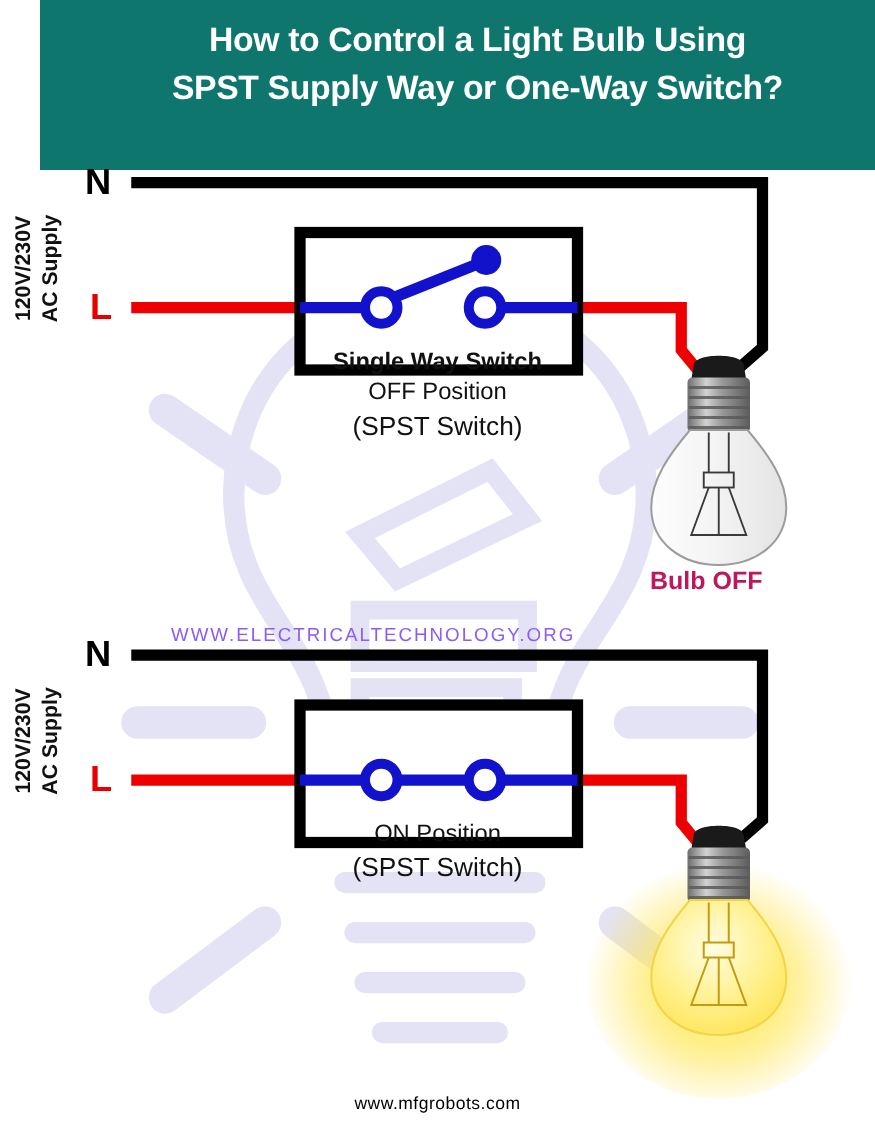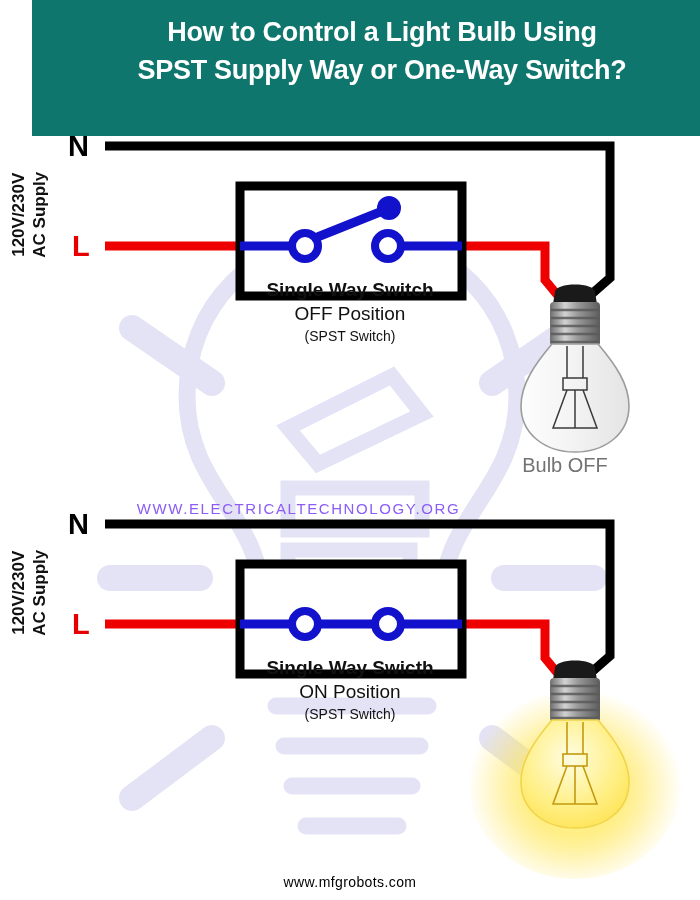--- a/index.html
+++ b/index.html
@@ -33,24 +33,24 @@
        font-size:17px;font-weight:bold;color:#111;line-height:1.22;}
 
   .terminal-n{position:absolute;left:68px;top:22px;font-size:29px;font-weight:bold;color:#000;}
   .terminal-l{position:absolute;left:72px;top:122px;font-size:29px;font-weight:bold;color:#e80000;}
 
   .wire-svg{position:absolute;left:0;top:0;}
 
   .switch-caption{position:absolute;left:180px;top:170px;width:340px;text-align:center;color:#111;}
   .switch-caption .l1{font-size:19px;font-weight:bold;line-height:1.28;}
   .switch-caption .l2{font-size:19px;font-weight:normal;line-height:1.28;}
-  .switch-caption .l3{font-size:14px;line-height:1.4;}
+  .switch-caption .l3{font-size:21px;line-height:1.4;}
 
   .bulb-caption{position:absolute;left:450px;width:230px;text-align:center;
-       font-size:20px;font-weight:normal;color:#737373;}
+       font-size:20px;font-weight:bold;color:#be185d;}
   #bulb-off-caption{top:346px;}
   #bulb-on-caption{top:366px;}
 
   .bulb-holder{position:absolute;}
   #bulb-off-holder{left:505px;top:172px;}
   #bulb-on-holder{left:505px;top:170px;}
 </style>
 </head>
 <body>
 
@@ -188,21 +188,20 @@
     <path d="M462 138 L545 138 L545 172 L568 200" stroke="#ee0000" stroke-width="9" fill="none"></path>
 
     <rect x="240" y="78" width="222" height="110" fill="#fff" stroke="#000" stroke-width="9"></rect>
 
     <path d="M240 138 L462 138" stroke="#1212cc" stroke-width="9" fill="none"></path>
     <circle cx="305" cy="138" r="13" fill="#fff" stroke="#1212cc" stroke-width="8"></circle>
     <circle cx="388" cy="138" r="13" fill="#fff" stroke="#1212cc" stroke-width="8"></circle>
   </svg>
 
   <div class="switch-caption">
-    <div class="l1">Single Way Swicth</div>
     <div class="l2">ON Position</div>
     <div class="l3">(SPST Switch)</div>
   </div>
 
   <div class="bulb-holder" id="bulb-on-holder">
     <svg width="230" height="260" viewBox="0 0 230 260" style="margin-left:-45px;margin-top:-35px">
       <defs>
         <radialGradient id="glowHalo" cx="0.5" cy="0.55" r="0.5">
           <stop offset="0" stop-color="#fff6a8" stop-opacity="0.95"></stop>
           <stop offset="0.45" stop-color="#ffe95c" stop-opacity="0.75"></stop>

